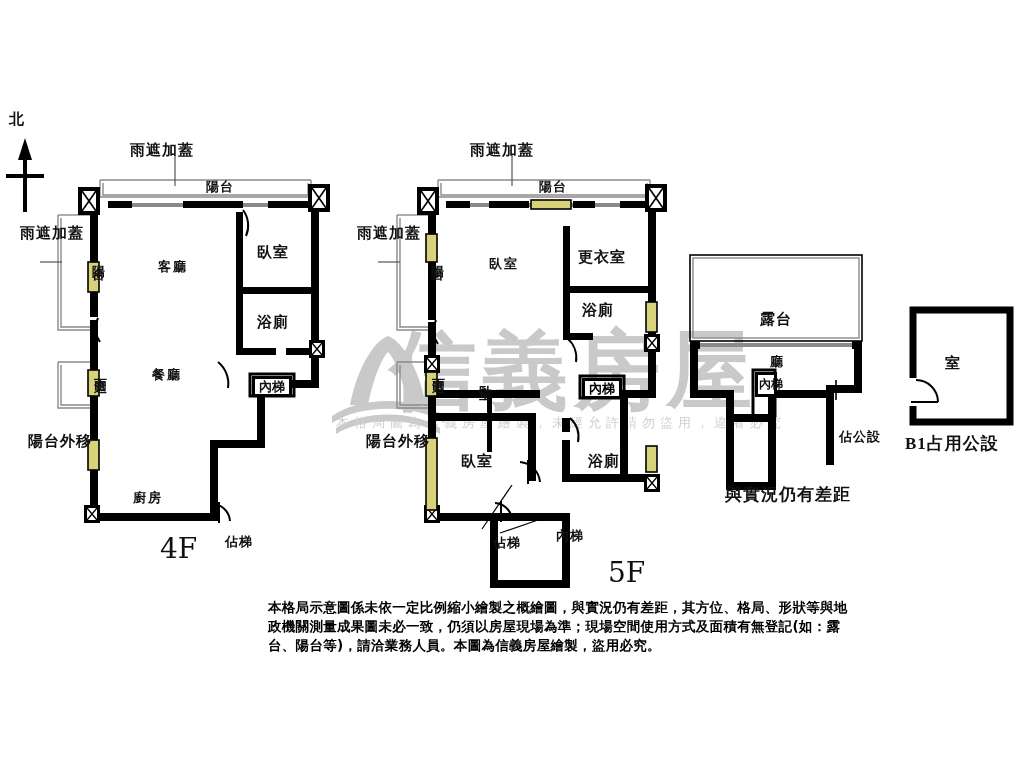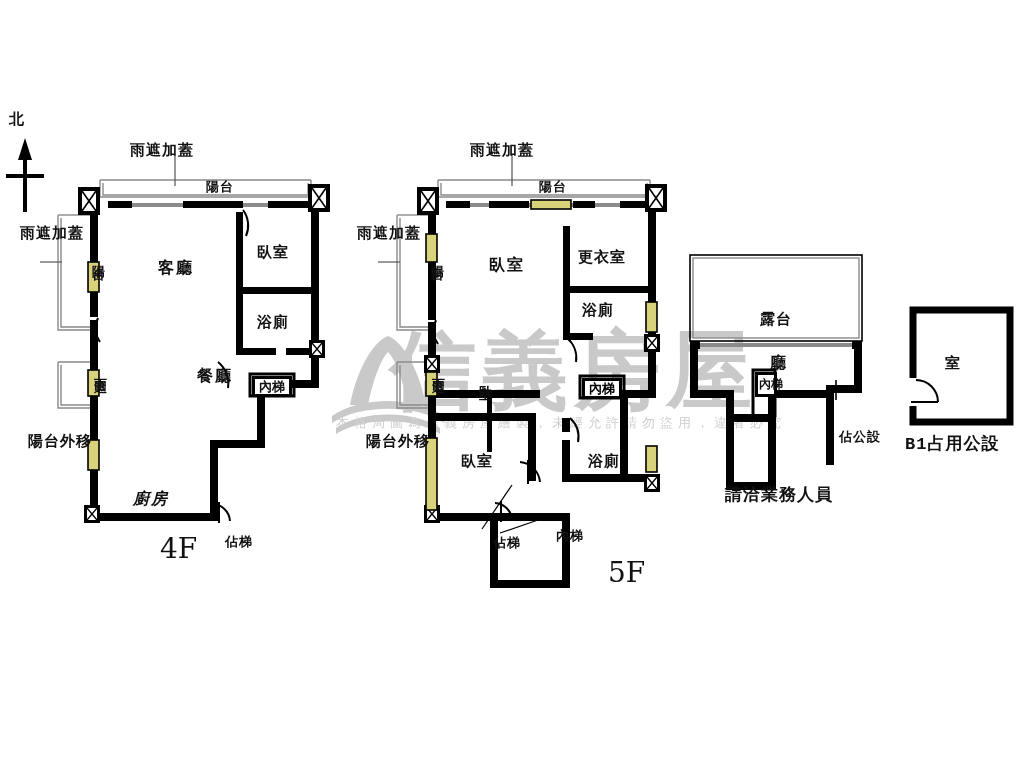--- a/index.html
+++ b/index.html
@@ -3,21 +3,21 @@
 <meta charset="utf-8">
 <style>
   html,body{margin:0;padding:0;background:#fff;}
   body{width:1024px;height:768px;position:relative;overflow:hidden;
        font-family:"DejaVu Sans","Liberation Sans",sans-serif;color:#000;}
   #stage{position:absolute;left:0;top:0;width:1024px;height:768px;}
   svg{position:absolute;left:0;top:0;}
   .lbl{position:absolute;font-weight:bold;color:#111;white-space:nowrap;
        font-family:"DejaVu Sans","Liberation Sans",sans-serif;}
   .rm{font-size:15px;letter-spacing:1px;}
-  .rm-lg{font-size:16px;letter-spacing:2px;}
+  .rm-lg{font-size:13px;letter-spacing:2px;}
   .sm{font-size:13px;letter-spacing:1px;padding-left:23px;}
   .vert{writing-mode:vertical-rl;text-orientation:upright;letter-spacing:1px;}
   .flr{font-size:28px;font-family:"DejaVu Serif","Liberation Serif",serif;font-weight:normal;}
   .cap{font-size:17px;letter-spacing:1px;}
   .boxed{border:3px solid #000;padding:1px 4px;background:#fff;font-size:13px;line-height:1.0;}
   .boxedv{border:3px solid #000;padding:3px 1px;background:#fff;font-size:12px;line-height:1.05;}
   #disclaimer{position:absolute;left:268px;top:598px;width:580px;
        font-size:13.5px;font-weight:bold;line-height:1.42;letter-spacing:0.3px;color:#000;}
   .wm-text{fill:#c9c9c9;}
   .wm-small{fill:#cfcfcf;font-size:13px;letter-spacing:5px;}
@@ -237,22 +237,22 @@
 
   <div class="lbl rm" style="left:9px;top:110px;">北</div>
 
   <div class="lbl rm" style="left:130px;top:141px;">雨遮加蓋</div>
   <div class="lbl rm" style="left:20px;top:224px;width:52px;text-align:center;line-height:1.25;">雨遮加蓋</div>
   <div class="lbl sm vert" style="left:66px;top:255px;">陽台</div>
   <div class="lbl sm vert" style="left:68px;top:368px;">雨遮</div>
   <div class="lbl rm" style="left:28px;top:432px;width:52px;text-align:center;line-height:1.25;">陽台外移</div>
   <div class="lbl sm" style="left:183px;top:178px;">陽台</div>
   <div class="lbl rm-lg" style="left:158px;top:258px;">客廳</div>
-  <div class="lbl rm-lg" style="left:152px;top:366px;margin-left:45px;">餐廳</div>
-  <div class="lbl rm-lg" style="left:133px;top:489px;font-style:italic;">廚房</div>
+  <div class="lbl rm-lg" style="left:152px;top:366px;">餐廳</div>
+  <div class="lbl rm-lg" style="left:133px;top:489px;">廚房</div>
   <div class="lbl rm" style="left:257px;top:243px;">臥室</div>
   <div class="lbl rm" style="left:257px;top:313px;">浴廁</div>
   <div class="lbl boxed" style="position:absolute;left:252px;top:376px;">內梯</div>
   <div class="lbl sm" style="left:202px;top:533px;">佔梯</div>
   <div class="lbl flr" style="left:160px;top:532px;">4F</div>
 
   <div class="lbl rm" style="left:470px;top:141px;">雨遮加蓋</div>
   <div class="lbl rm" style="left:357px;top:224px;width:52px;text-align:center;line-height:1.25;">雨遮加蓋</div>
   <div class="lbl sm vert" style="left:405px;top:255px;">陽台</div>
   <div class="lbl sm vert" style="left:406px;top:368px;">雨遮</div>
@@ -266,19 +266,20 @@
   <div class="lbl rm" style="left:588px;top:452px;">浴廁</div>
   <div class="lbl boxed" style="position:absolute;left:582px;top:378px;color:#000;">內梯</div>
   <div class="lbl sm" style="left:470px;top:534px;">佔梯</div>
   <div class="lbl sm" style="left:533px;top:528px;width:15px;line-height:1.2;">內梯</div>
   <div class="lbl flr" style="left:608px;top:556px;">5F</div>
 
   <div class="lbl rm" style="left:760px;top:290px;margin-top:20px;">露台</div>
   <div class="lbl rm-lg" style="left:770px;top:353px;">廳</div>
   <div class="lbl boxedv" style="position:absolute;left:755px;top:372px;width:14px;text-align:center;">內梯</div>
   <div class="lbl sm" style="left:816px;top:411px;margin-top:17px;">佔公設</div>
-  <div class="lbl cap" style="left:725px;top:483px;">請洽業務人員</div>
+  <div class="lbl cap" style="left:725px;top:483px;">與實況仍有差距</div>
 
   <div class="lbl rm" style="left:945px;top:354px;">室</div>
-  <div class="lbl cap" style="left:905px;top:432px;font-family:Liberation Mono, monospace;">B1占用公設</div>
-
+  <div class="lbl cap" style="left:905px;top:432px;font-family:Liberation Serif, serif;">B1占用公設</div>
+
+  <div id="disclaimer">本格局示意圖係未依一定比例縮小繪製之概繪圖，與實況仍有差距，其方位、格局、形狀等與地政機關測量成果圖未必一致，仍須以房屋現場為準；現場空間使用方式及面積有無登記(如：露台、陽台等)，請洽業務人員。本圖為信義房屋繪製，盜用必究。</div>
 
 </div>
 
 </body></html>

